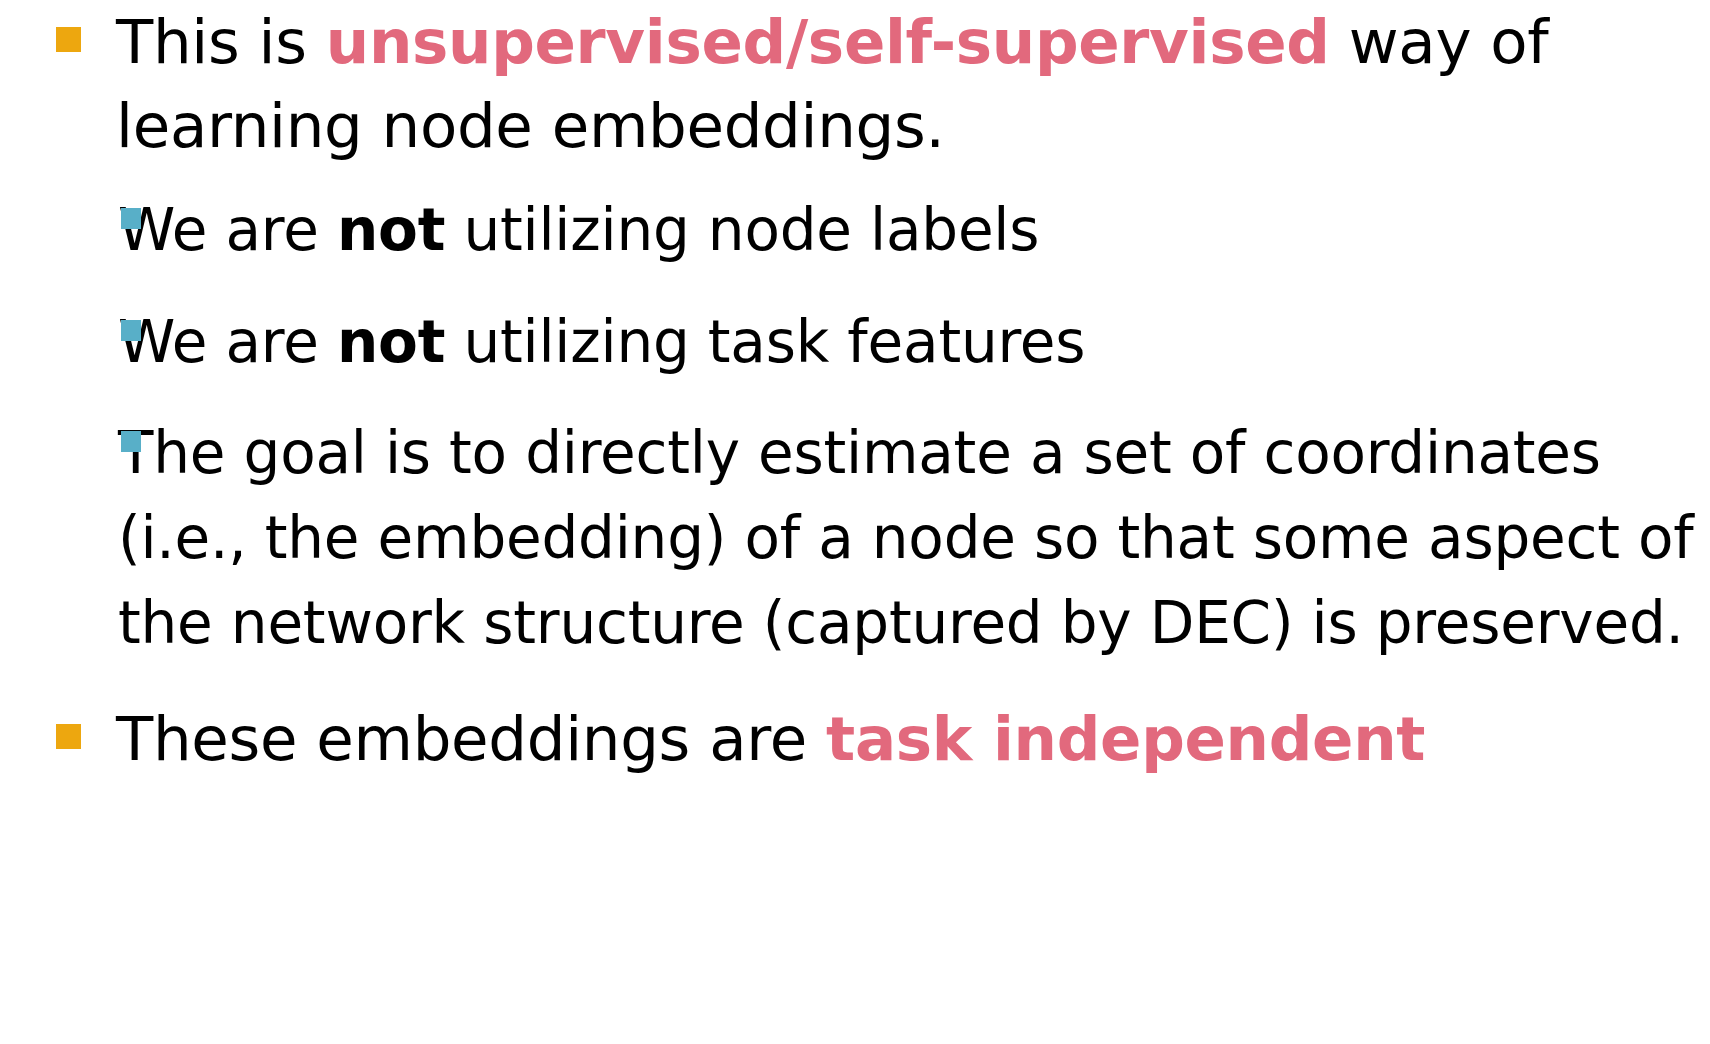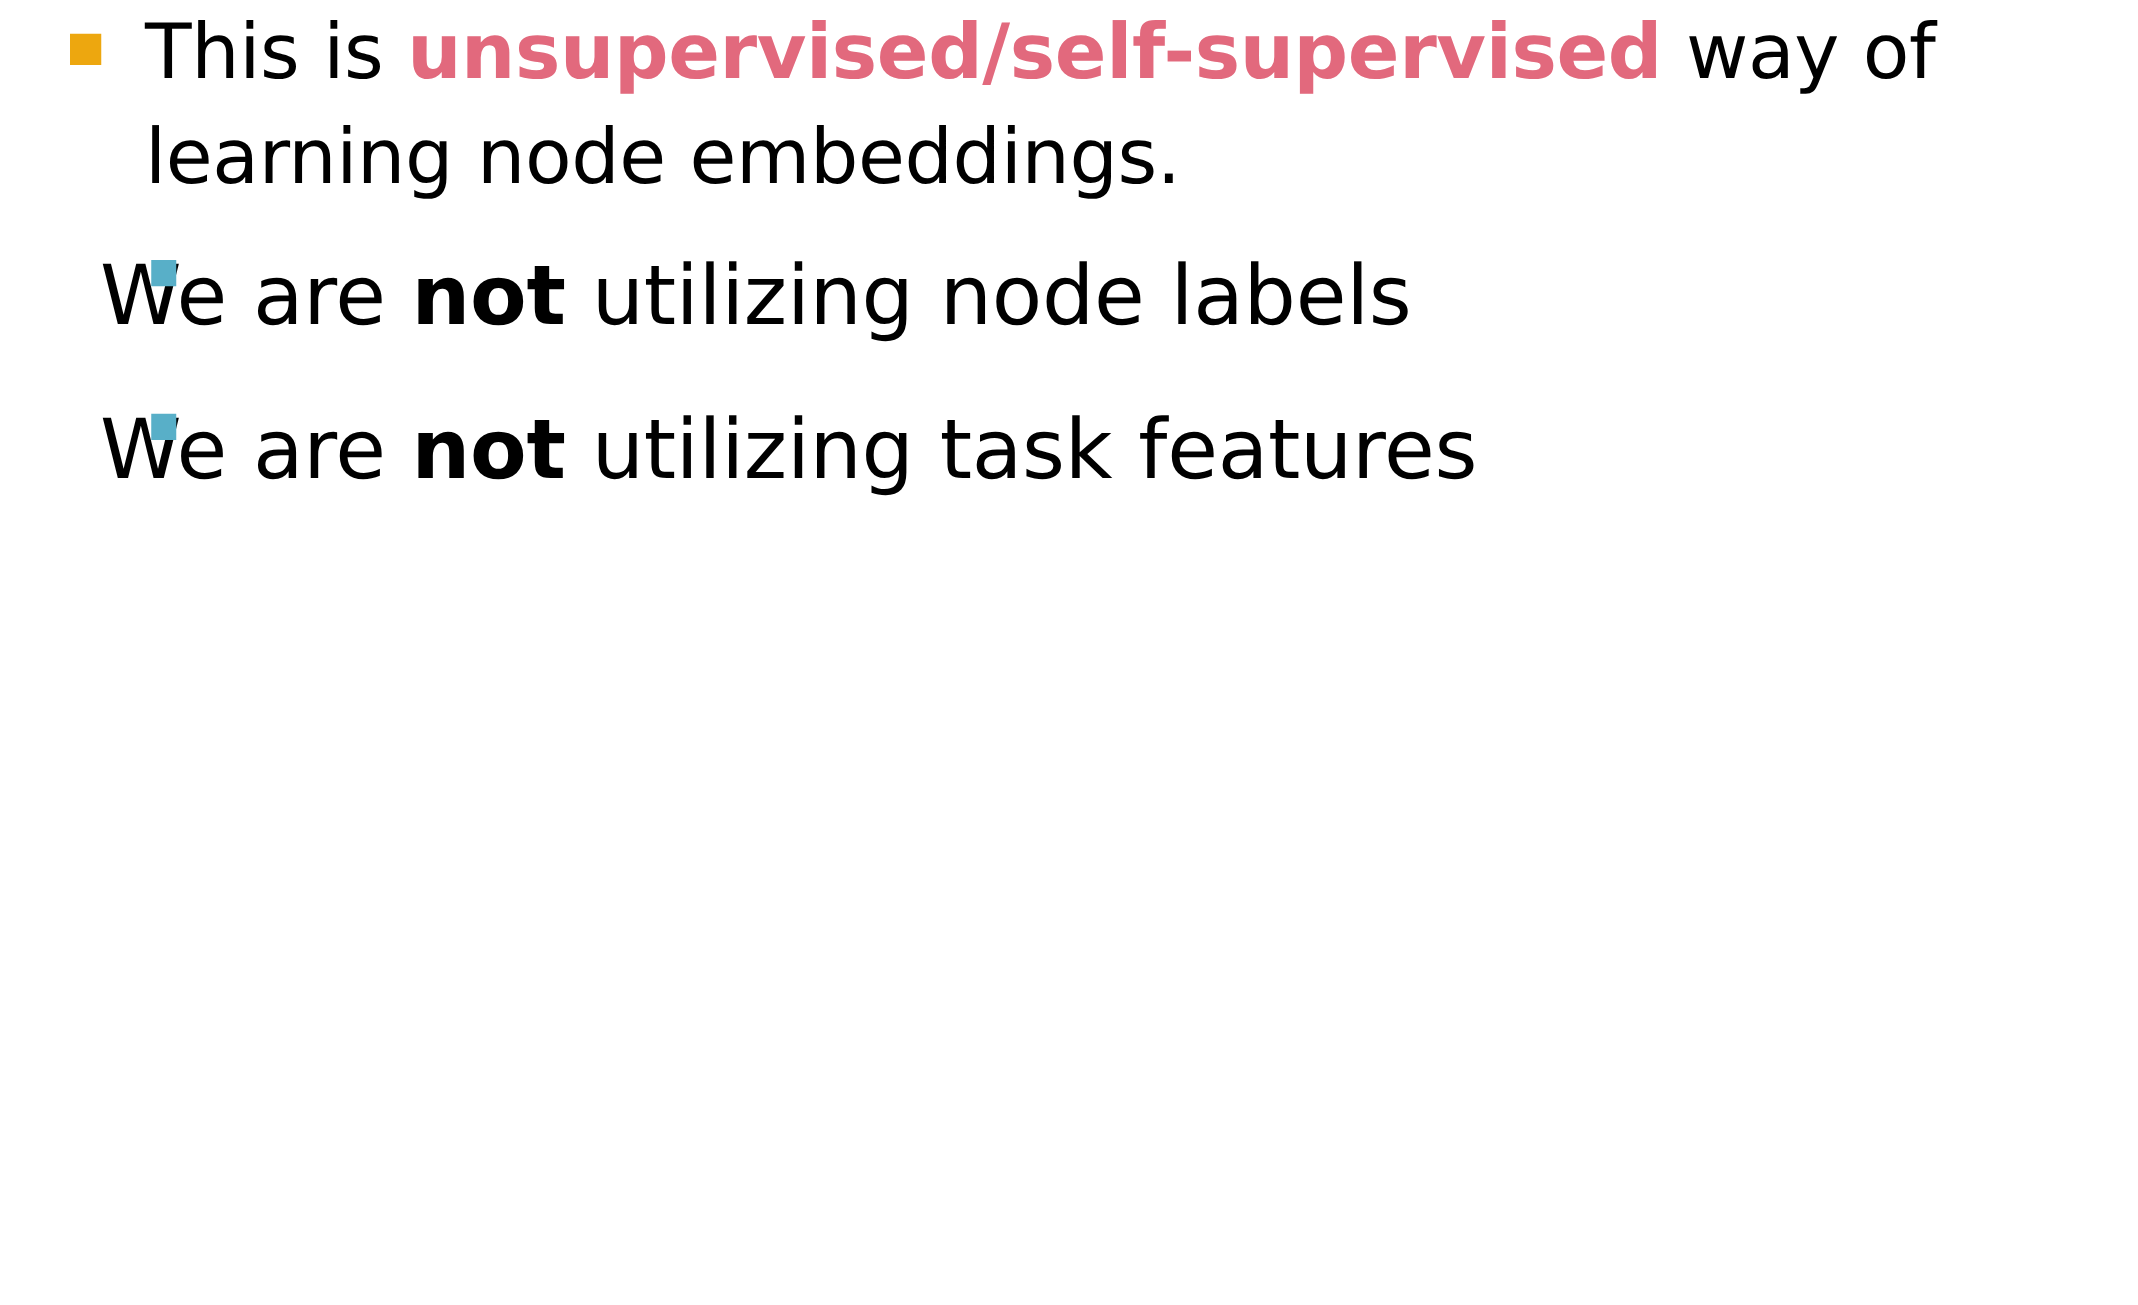--- a/index.html
+++ b/index.html
@@ -52,22 +52,22 @@
   }
 
   
   .l2-list {
     list-style: none;
     margin: 0;
     padding: 0;
   }
   .l2 {
     position: relative;
-    padding-left: 80px;
-    font-size: 66px;
+    padding-left: 118px;
+    font-size: 58px;
     line-height: 1.47;
     letter-spacing: -0.2px;
     color: #000000;
     max-width: 1655px;
   }
   .l2 .marker {
     position: absolute;
     left: 121px;
     top: 20px;
     width: 20px;
@@ -106,24 +106,32 @@
 
       <div class="gap-md"></div>
 
       <li class="l2">
         <span class="marker"></span>
         <span>We are </span><span class="bold">not</span><span> utilizing task features</span>
       </li>
 
       <div class="gap-md"></div>
 
+      <li class="l2">
+        <span class="marker"></span>
+        <span>The goal is to directly estimate a set of coordinates (i.e., the embedding) of a node so that some aspect of the network structure (captured by DEC) is preserved.</span>
+      </li>
 
     </ul>
 
     <div class="gap-lg"></div>
 
+    <li class="l1">
+      <span class="marker"></span>
+      <span>These embeddings are </span><span class="hl-pink">task independent</span>
+    </li>
 
     <div class="gap-sm"></div>
 
 
   </ul>
 
 </div>
 
 </body></html>

